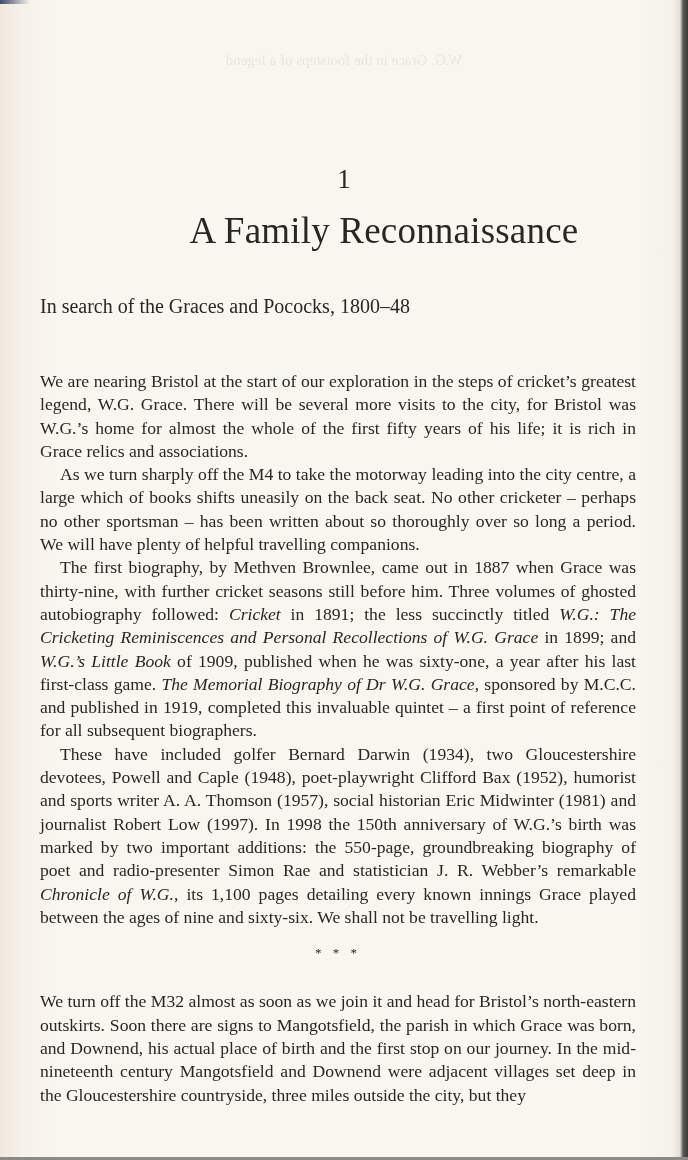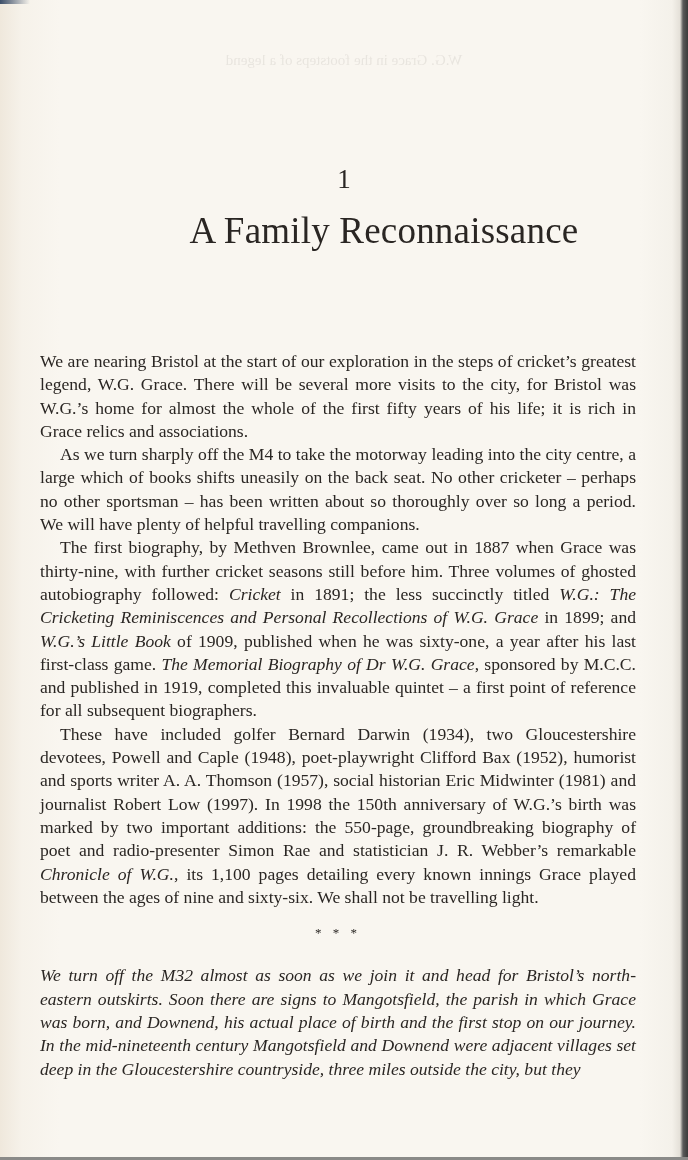--- a/index.html
+++ b/index.html
@@ -32,42 +32,43 @@
     }
     .chapter-title {
       position: absolute; left: 0; width: 688px; top: 208px;
       text-align: center; font-size: 37px; line-height: 46px; letter-spacing: 0.2px;
     }
     .chapter-subtitle {
       position: absolute; left: 40px; top: 293px;
       font-size: 20px; line-height: 26px;
     }
     .body-text {
-      position: absolute; left: 40px; width: 596px; top: 350px;
+      position: absolute; left: 40px; width: 596px; top: 370px;
       font-size: 17.6px; line-height: 23.3px; text-align: justify;
     }
     .body-text p { margin: 0; }
     .body-text p.indent { text-indent: 20px; }
     .separator {
       text-align: center; font-size: 13px; line-height: 23.3px;
       margin: 12px 0 12px 0; letter-spacing: 4px;
     }
-    .after-break { margin-top: 20px; font-style: italic; }
+    .after-break { margin-top: 26px; }
     i { }
   </style>
 </head>
 <body>
 
 <div class="page">
   <div class="corner-shadow"></div>
   <div class="ghost" style="top:52px; font-size:15px;">W.G. Grace in the footsteps of a legend</div>
   <div class="bottom-edge"></div>
 
   <div class="chapter-number">1</div>
   <h1 class="chapter-title" style="margin:0;font-weight:normal;padding-left:40px;">A Family Reconnaissance</h1>
+  <div class="chapter-subtitle">In search of the Graces and Pococks, 1800–48</div>
 
   <div class="body-text">
     <div id="paras-before">
         <p><span>We are nearing Bristol at the start of our exploration in the steps of cricket’s greatest legend, W.G. Grace. There will be several more visits to the city, for Bristol was W.G.’s home for almost the whole of the first fifty years of his life; it is rich in Grace relics and associations.</span></p>
         <p class="indent"><span>As we turn sharply off the M4 to take the motorway leading into the city centre, a large which of books shifts uneasily on the back seat. No other cricketer – perhaps no other sportsman – has been written about so thoroughly over so long a period. We will have plenty of helpful travelling companions.</span></p>
         <p class="indent"><span>The first biography, by Methven Brownlee, came out in 1887 when Grace was thirty-nine, with further cricket seasons still before him. Three volumes of ghosted autobiography followed: </span><i>Cricket</i><span> in 1891; the less succinctly titled </span><i>W.G.: The Cricketing Reminiscences and Personal Recollections of W.G. Grace</i><span> in 1899; and </span><i>W.G.’s Little Book</i><span> of 1909, published when he was sixty-one, a year after his last first-class game. </span><i>The Memorial Biography of Dr W.G. Grace</i><span>, sponsored by M.C.C. and published in 1919, completed this invaluable quintet – a first point of reference for all subsequent biographers.</span></p>
         <p class="indent"><span>These have included golfer Bernard Darwin (1934), two Gloucestershire devotees, Powell and Caple (1948), poet-playwright Clifford Bax (1952), humorist and sports writer A. A. Thomson (1957), social historian Eric Midwinter (1981) and journalist Robert Low (1997). In 1998 the 150th anniversary of W.G.’s birth was marked by two important additions: the 550-page, groundbreaking biography of poet and radio-presenter Simon Rae and statistician J. R. Webber’s remarkable </span><i>Chronicle of W.G.</i><span>, its 1,100 pages detailing every known innings Grace played between the ages of nine and sixty-six. We shall not be travelling light.</span></p>
       </div>
     <div class="separator">* * *</div>
     <div id="paras-after" class="after-break">

